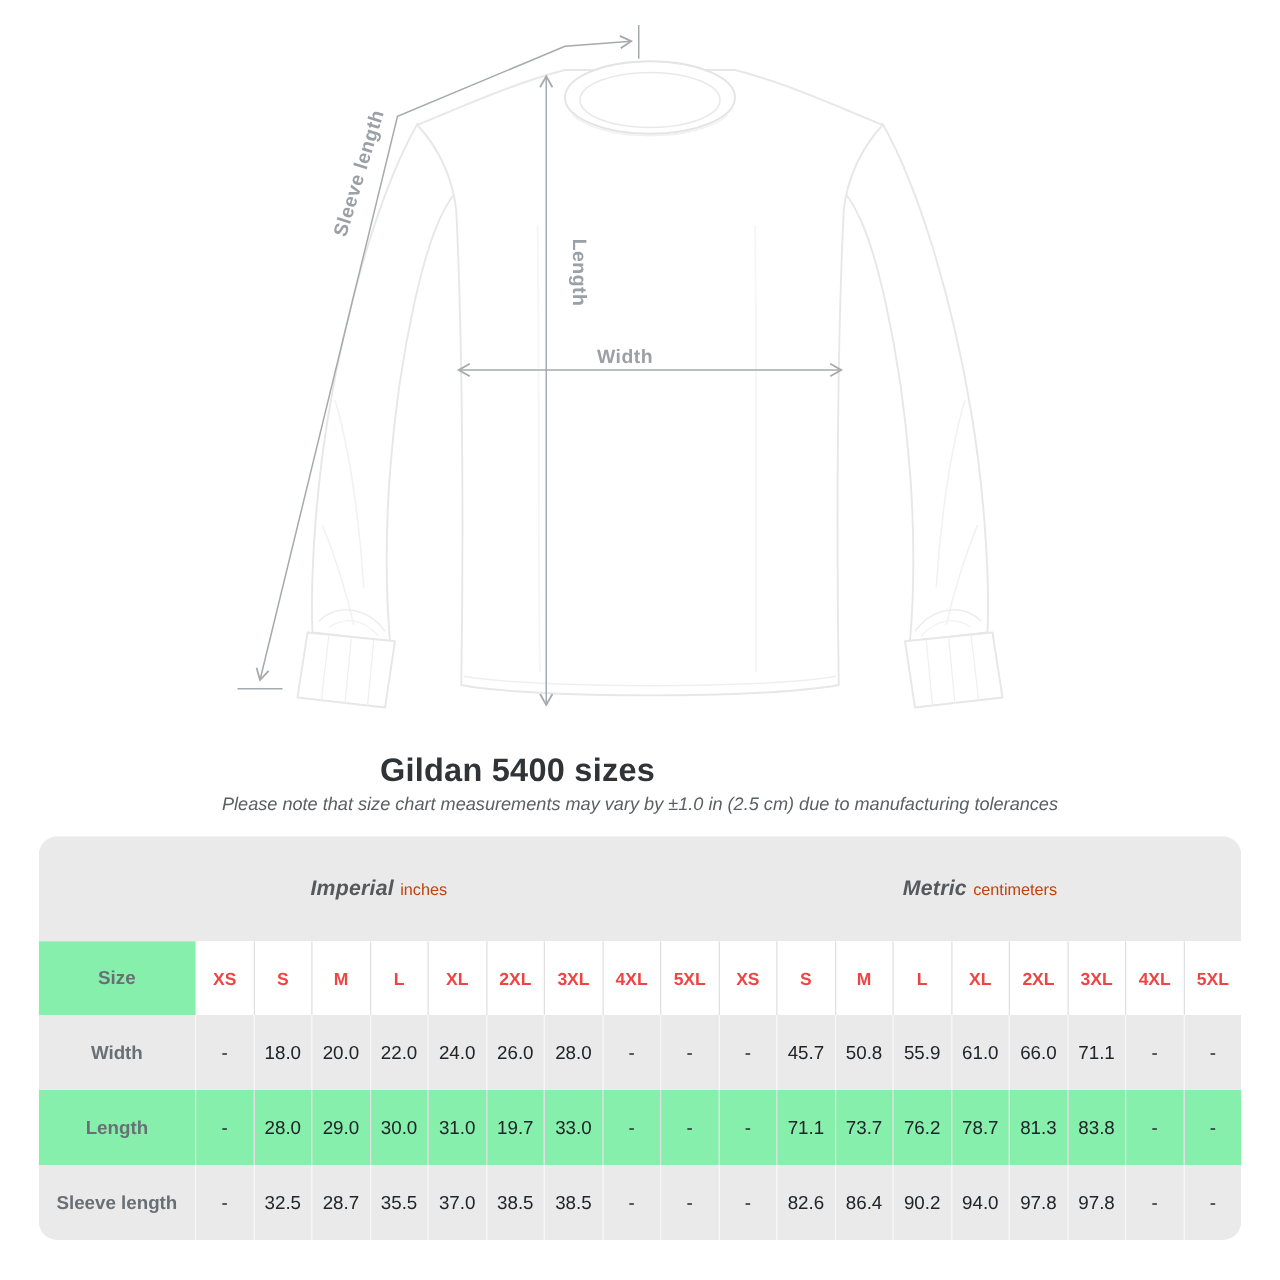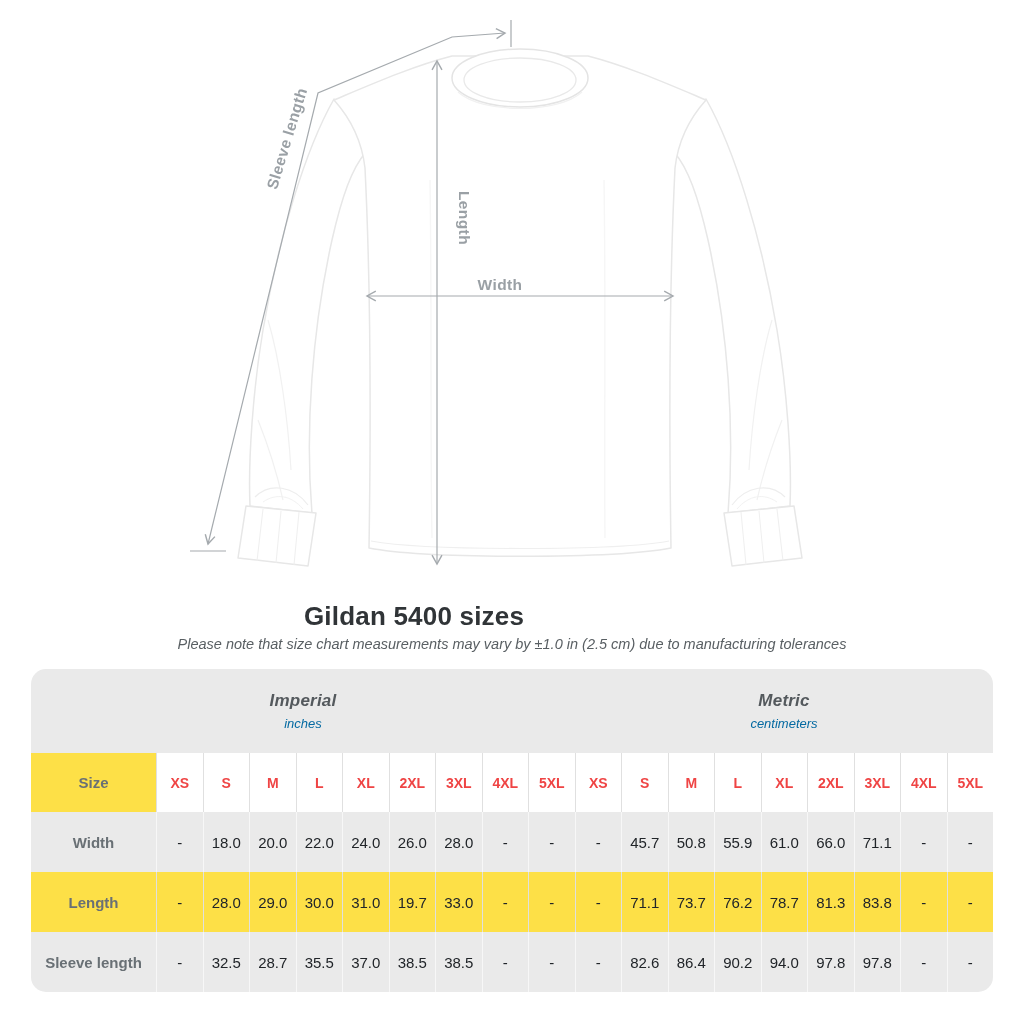--- a/index.html
+++ b/index.html
@@ -17,33 +17,33 @@
   .tolerance-note{
     position:absolute;top:636px;left:0;width:1024px;text-align:center;
     font-size:14.5px;font-style:italic;color:#595f63;
   }
 
   .size-table{
     position:absolute;left:31px;top:669px;width:962px;
     border-radius:15px;overflow:hidden;background:#ffffff;
   }
   .unit-band{display:grid;grid-template-columns:544px 418px;height:84px;background:#eaeaea;}
-  .unit-cell{display:flex;flex-direction:column;align-items:center;justify-content:center;gap:5px;}
+  .unit-cell{display:flex;flex-direction:row;align-items:center;justify-content:center;gap:5px;}
   .unit-title{font-size:17px;font-weight:bold;font-style:italic;color:#54595d;letter-spacing:.2px;}
-  .unit-sub{font-size:13px;font-style:italic;color:#0369a1;}
+  .unit-sub{font-size:13px;color:#c2410c;}
 
   .grid{display:grid;grid-template-columns:125px repeat(18,1fr);grid-template-rows:59px 60px 60px 60px;}
   .cell{display:flex;align-items:center;justify-content:center;white-space:nowrap;}
   .sep{border-left:1px solid #e0e0e0;}
   .gray{background:#eaeaea;}
   .gray.sep{border-left-color:#f7f7f7;}
   .label-cell{font-weight:bold;font-size:15px;color:#697075;}
   .size-cell{font-weight:bold;font-size:14px;color:#ef4444;background:#ffffff;}
   .value-cell{font-size:15px;color:#212529;}
-  .white{background:#fde047;}
+  .white{background:#86efac;}
 </style>
 </head>
 <body>
 
 <div class="illustration">
 <svg width="1024" height="600" viewBox="0 0 1024 600" xmlns="http://www.w3.org/2000/svg">
   <defs>
     <marker id="arr" viewBox="0 0 12 12" refX="10" refY="6" markerWidth="11" markerHeight="11" orient="auto-start-reverse">
       <path d="M2,1.5 L10,6 L2,10.5" fill="none" stroke="#a5aaae" stroke-width="1.3"></path>
     </marker>

